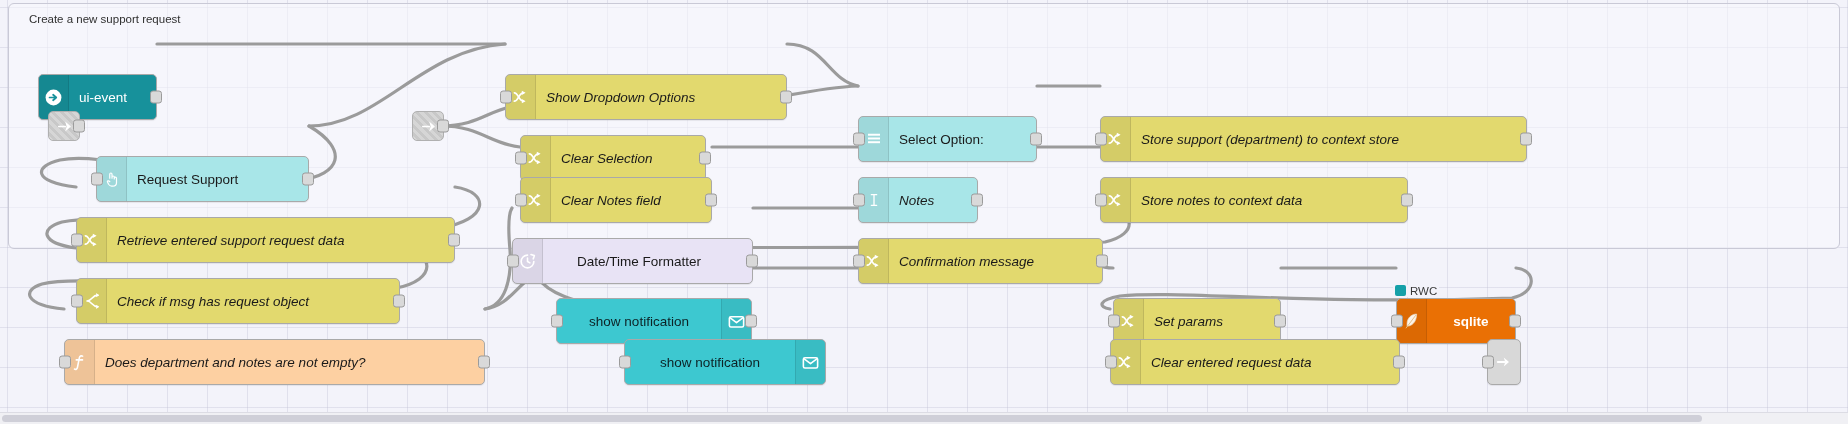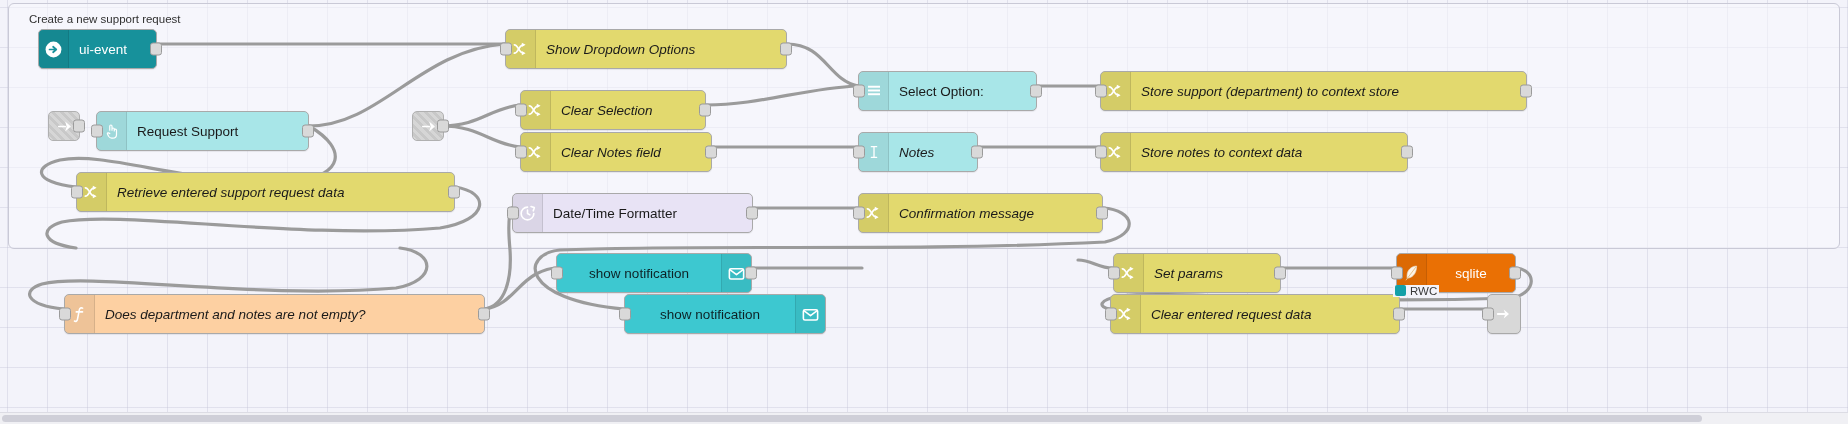--- a/index.html
+++ b/index.html
@@ -38,27 +38,28 @@
     white-space: nowrap;
   }
 
   
   #wires { position: absolute; left: 0; top: 0; width: 1848px; height: 424px; pointer-events: none; }
   #wires path { fill: none; stroke: #9b9b9b; stroke-width: 3.2; stroke-linecap: round; }
 
   
   .node {
     position: absolute;
-    height: 40px;
+    height: 46px;
     border: 1px solid #a9a9a9;
     border-radius: 5px;
     display: flex;
     align-items: center;
     overflow: visible;
     box-shadow: 0 1px 1px rgba(0,0,0,0.07);
+    margin-top: 45px;
   }
   .node .icon-box {
     width: 30px; height: 100%;
     flex: 0 0 30px;
     display: flex; align-items: center; justify-content: center;
     border-right: 1px solid rgba(0,0,0,0.10);
     background: rgba(0,0,0,0.06);
     border-radius: 4px 0 0 4px;
   }
   .node .icon-box.right {
@@ -347,34 +348,46 @@
         <path d="M4 17 C 9 17, 9 7, 15 7" stroke="#fff" stroke-width="2" fill="none" stroke-linecap="round"></path>
         <path d="M13 4.5 L17.5 7 L13 9.5 Z" fill="#fff"></path>
         <path d="M13 14.5 L17.5 17 L13 19.5 Z" fill="#fff"></path>
       </svg>
     </div>
     <div class="label italic">Retrieve entered support request data</div>
     <div class="port in"></div>
     <div class="port out"></div>
   </div>
 
+  <div class="node n-switch" style="left:76px; top:233px; width:324px;">
+    <div class="icon-box">
+      <svg class="gi" width="20" height="20" viewBox="0 0 24 24">
+        <path d="M19 5 C 12 5, 12 12, 6 12 C 12 12, 12 19, 19 19" stroke="#fff" stroke-width="2" fill="none" stroke-linecap="round" stroke-linejoin="round"></path>
+        <path d="M17 2.5 L20.5 5 L17 7.5 Z" fill="#fff"></path>
+        <path d="M17 16.5 L20.5 19 L17 21.5 Z" fill="#fff"></path>
+      </svg>
+    </div>
+    <div class="label italic">Check if msg has request object</div>
+    <div class="port in"></div>
+    <div class="port out"></div>
+  </div>
 
   <div class="node n-func" style="left:64px; top:294px; width:421px;">
     <div class="icon-box">
       <svg class="gi" width="18" height="20" viewBox="0 0 24 24">
         <path d="M15.5 4.2 C 13.5 3.2, 11.6 4.1, 11.1 6.6 L 8.6 19.2 C 8.1 21.6, 6.3 22.4, 4.6 21.4" stroke="#fff" stroke-width="2.1" fill="none" stroke-linecap="round"></path>
         <path d="M7 9.2 H 15.4" stroke="#fff" stroke-width="2.1" stroke-linecap="round"></path>
       </svg>
     </div>
     <div class="label italic">Does department and notes are not empty?</div>
     <div class="port in"></div>
     <div class="port out"></div>
   </div>
 
-  <div class="node n-datetime" style="left:512px; top:193px; width:241px;">
+  <div class="node n-datetime" style="left:512px; top:193px; width:241px;gap:24px;">
     <div class="icon-box">
       <svg class="gi" width="19" height="19" viewBox="0 0 24 24">
         <path d="M20 12 A8 8 0 1 1 12 4" stroke="#fff" stroke-width="2.1" fill="none" stroke-linecap="round"></path>
         <path d="M16.5 3.2 L20.6 4.6 L19.3 8.6" stroke="#fff" stroke-width="2.1" fill="none" stroke-linecap="round" stroke-linejoin="round"></path>
         <path d="M12 7.6 V12 L15 13.8" stroke="#fff" stroke-width="2" fill="none" stroke-linecap="round" stroke-linejoin="round"></path>
       </svg>
     </div>
     <div class="label">Date/Time Formatter</div>
     <div class="port in"></div>
     <div class="port out"></div>
@@ -425,21 +438,21 @@
         <path d="M4 17 C 9 17, 9 7, 15 7" stroke="#fff" stroke-width="2" fill="none" stroke-linecap="round"></path>
         <path d="M13 4.5 L17.5 7 L13 9.5 Z" fill="#fff"></path>
         <path d="M13 14.5 L17.5 17 L13 19.5 Z" fill="#fff"></path>
       </svg>
     </div>
     <div class="label italic">Set params</div>
     <div class="port in"></div>
     <div class="port out"></div>
   </div>
 
-  <div class="node n-sqlite" style="left:1396px; top:253px; width:120px;">
+  <div class="node n-sqlite" style="left:1396px; top:253px; width:120px;font-weight:bold;">
     <div class="icon-box">
       <svg class="gi" width="19" height="20" viewBox="0 0 24 24">
         <path d="M18.5 3.2 C 12 3.2, 6.4 8.4, 6.4 15 L 6.4 18.6 C 11.5 18.6, 18.5 14.2, 18.5 3.2 Z" fill="#fdf4e8" stroke="#e6d9c4" stroke-width="0.8"></path>
         <path d="M17.2 5 L 5.2 20.8" stroke="#e0bd87" stroke-width="1.2" stroke-linecap="round"></path>
       </svg>
     </div>
     <div class="label center">sqlite</div>
     <div class="port in"></div>
     <div class="port out"></div>
   </div>

